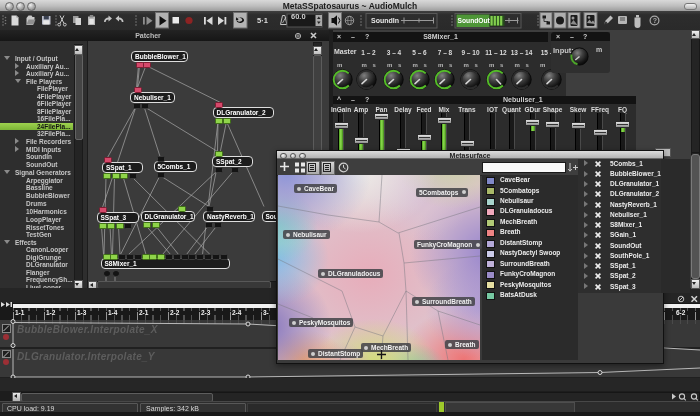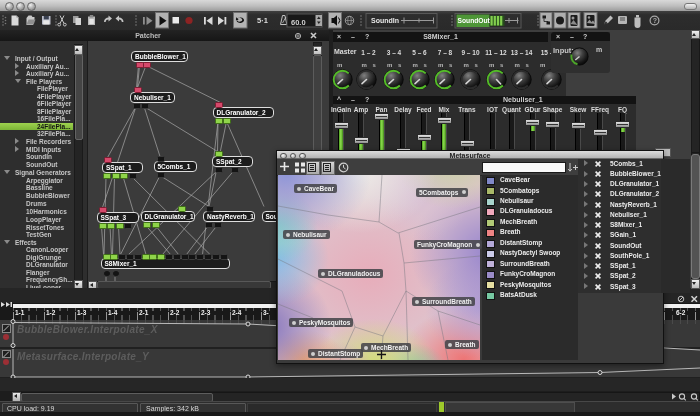--- a/index.html
+++ b/index.html
@@ -27,20 +27,21 @@
 .sldh:after{content:"";position:absolute;left:1px;right:1px;top:2px;height:1px;background:#333}
 .msbtn{position:absolute;font-size:6px;font-weight:bold;color:#b9b9b9}
 .hdr{position:absolute;font-size:6.5px;font-weight:bold;color:#dcdcdc;white-space:nowrap}
 </style></head>
 <body>
 
 <div class="ab" style="left:0;top:0;width:700px;height:11px;background:linear-gradient(#d9d9d9,#bdbdbd 55%,#9c9c9c);border-bottom:1px solid #1f1f1f">
  <div class="ab" style="left:5px;top:2px;width:7px;height:7px;border-radius:50%;background:radial-gradient(circle at 35% 30%,#efefef,#a9a9a9 55%,#787878);border:0.5px solid #666"></div>
  <div class="ab" style="left:16px;top:2px;width:7px;height:7px;border-radius:50%;background:radial-gradient(circle at 35% 30%,#efefef,#a9a9a9 55%,#787878);border:0.5px solid #666"></div>
  <div class="ab" style="left:27px;top:2px;width:7px;height:7px;border-radius:50%;background:radial-gradient(circle at 35% 30%,#efefef,#a9a9a9 55%,#787878);border:0.5px solid #666"></div>
+ <div class="tx" style="left:0;right:0;top:1px;text-align:center;font-size:8.5px;font-weight:bold;color:#1c1c1c">MetaSSpatosaurus ~ AudioMulch</div>
  <div class="ab" style="left:684px;top:2.5px;width:11px;height:5px;border-radius:3px;background:linear-gradient(#f2f2f2,#b5b5b5);border:1px solid #777"></div>
 </div>
 
 <div class="ab" style="left:0;top:11px;width:700px;height:19px;background:linear-gradient(#404040,#2d2d2d 20%,#2a2a2a);border-bottom:1px solid #141414"></div>
 <svg class="ab" style="left:0;top:11px;z-index:2" width="700" height="19" viewBox="0 0 700 19">
 <defs>
       <radialGradient id="kg" cx="38%" cy="30%" r="75%">
         <stop offset="0%" stop-color="#808080"></stop>
         <stop offset="40%" stop-color="#404040"></stop>
         <stop offset="78%" stop-color="#161616"></stop>
@@ -167,21 +168,21 @@
       <path d="M604 13.5l1.5-4 5-5 2.5 2.5-5 5zM604 13.5l3.5-1.5-1.7-1.7z"></path>
       <rect x="618" y="5" width="9" height="8" rx="1" fill="#b5b5b5"></rect>
       <path d="M620 7h5M620 9h5" stroke="#333" stroke-width="0.8"></path>
       <path d="M634.5 6.5h6v7.5a3 3 0 0 1-6 0z"></path>
       <rect x="636" y="4" width="3" height="2.5"></rect>
     </g>
 <circle cx="654.5" cy="9.5" r="4.4" fill="none" stroke="#a9a9a9" stroke-width="1.2"></circle>
     <text x="652.8" y="12" font-size="7" font-weight="bold" fill="#a9a9a9">?</text>
 </svg>
 <div class="tx" style="left:257px;top:16px;font-size:7.5px;font-weight:bold;color:#dedede;z-index:3">5·1</div>
-<div class="tx" style="left:291px;top:18px;font-size:7.5px;font-weight:bold;color:#cfcfcf;z-index:3">60.0</div>
+<div class="tx" style="left:291px;top:12px;font-size:7.5px;font-weight:bold;color:#cfcfcf;z-index:3">60.0</div>
 <div class="tx" style="left:371px;top:16.5px;font-size:7px;font-weight:bold;color:#e8e8e8;z-index:3">SoundIn</div>
 <div class="tx" style="left:457.5px;top:17px;font-size:6.7px;font-weight:bold;color:#fff;z-index:3">SoundOut</div>
 
 <div class="ab" style="left:330px;top:30px;width:370px;height:275px;background:#3e3e3e"></div>
 
 <div class="ab" style="left:0;top:30px;width:329px;height:258px;background:#3b3b3b"></div>
 <div class="ab" style="left:0;top:30px;width:329px;height:11px;background:linear-gradient(#232323,#161616)">
   <div class="tx" style="left:0;width:296px;top:1.5px;text-align:center;font-size:7px;font-weight:bold;color:#bdbdbd">Patcher</div>
   <svg class="ab" style="left:294px;top:2px" width="30" height="8" viewBox="0 0 30 8">
       <circle cx="4" cy="4" r="2.6" fill="none" stroke="#b5b5b5" stroke-width="1"></circle>
@@ -517,21 +518,21 @@
 <div class="tx" style="left:676px;top:308.5px;font-size:6.5px;font-weight:bold;color:#f2f2f2">6-2</div>
 <svg class="ab" style="left:1px;top:300px" width="11" height="9" viewBox="0 0 11 9">
     <path d="M0 2l4 2.5-4 2.5zM5 2l4 2.5-4 2.5z" fill="#ddd"></path>
     <rect x="9.5" y="2" width="1.5" height="5" fill="#ddd"></rect>
   </svg>
 
 <div class="ab" style="left:0;top:320px;width:700px;height:27px;background:#383838;border-bottom:2px solid #202020"></div>
 <div class="ab" style="left:0;top:349px;width:700px;height:28px;background:#383838;border-bottom:1px solid #202020"></div>
 <div class="ab" style="left:13px;top:320px;width:687px;height:4px;background:repeating-linear-gradient(90deg,#4a4a4a 0,#4a4a4a 1px,transparent 1px,transparent 7.75px)"></div>
 <div class="tx" style="left:17px;top:324px;font-size:10px;font-weight:bold;font-style:italic;color:#5d5d5d;letter-spacing:0.3px">BubbleBlower.Interpolate_X</div>
-<div class="tx" style="left:17px;top:350.5px;font-size:10px;font-weight:bold;font-style:italic;color:#5d5d5d;letter-spacing:0.3px">Metasurface.Interpolate_Y</div>
+<div class="tx" style="left:17px;top:350.5px;font-size:10px;font-weight:bold;font-style:italic;color:#5d5d5d;letter-spacing:0.3px">DLGranulator.Interpolate_Y</div>
 
 <div class="ab" style="left:2px;top:324px;width:6.5px;height:6.5px;border:1px solid #8a8a8a;background:#1f1f1f"></div>
 <svg class="ab" style="left:2px;top:324px" width="9" height="9">
     <path d="M1.5 7L7 1.5" stroke="#bbb" stroke-width="1"></path>
   </svg>
 <div class="ab" style="left:2.5px;top:333.5px;width:6px;height:6px;border-radius:50%;background:#9c2f35"></div>
 <div class="ab" style="left:2px;top:349.5px;width:6.5px;height:6.5px;border:1px solid #8a8a8a;background:#1f1f1f"></div>
 <svg class="ab" style="left:2px;top:349.5px" width="9" height="9">
     <path d="M1.5 7L7 1.5" stroke="#bbb" stroke-width="1"></path>
   </svg>

